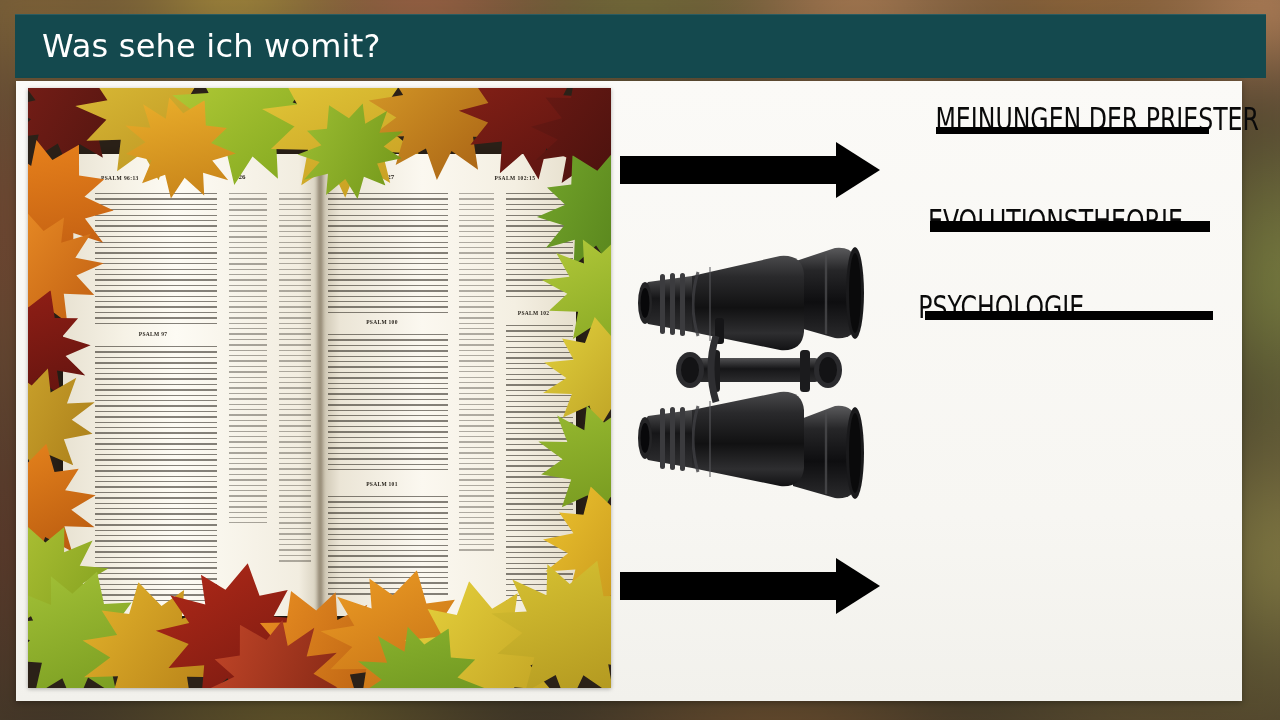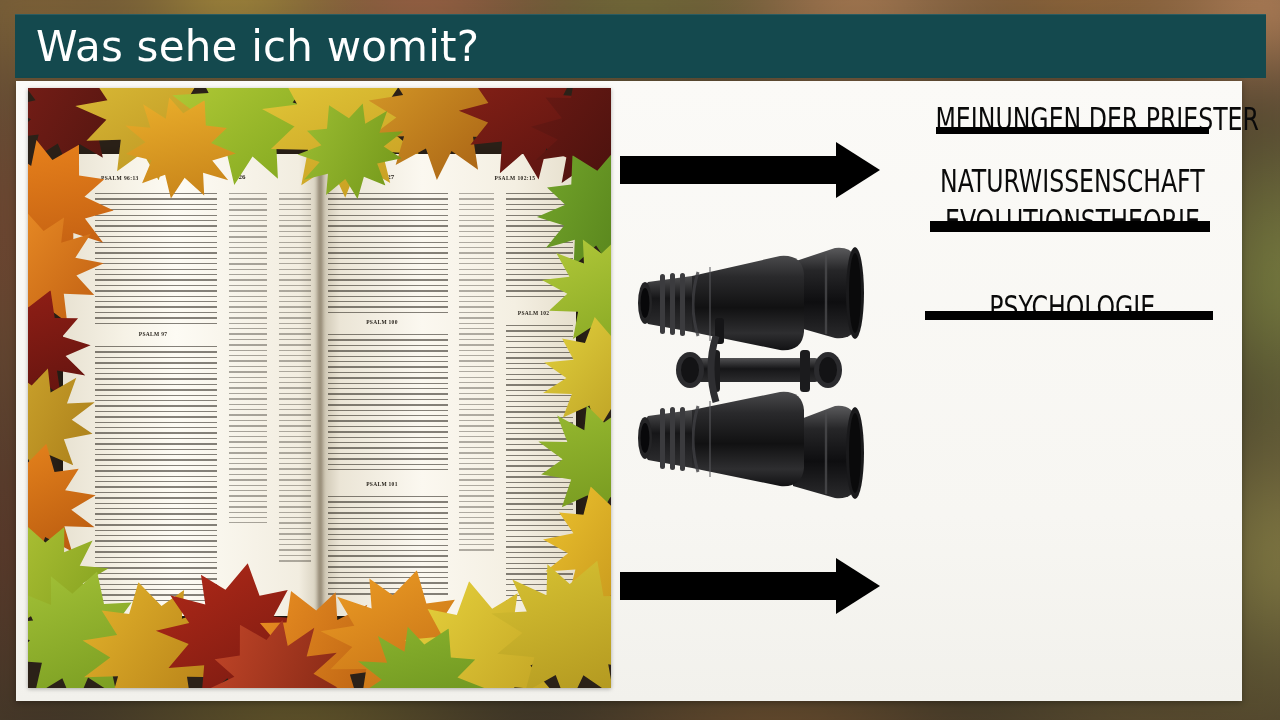--- a/index.html
+++ b/index.html
@@ -37,22 +37,22 @@
     background:linear-gradient(180deg, rgba(40,30,20,.10) 0%, rgba(30,24,16,.18) 60%, rgba(25,20,14,.30) 100%);
   }
 
   
   .titlebar{
     position:absolute;left:15px;top:14px;width:1251px;height:64px;
     background:#14494e;
     box-shadow:0 1px 0 rgba(255,255,255,.10) inset;
   }
   .titlebar .title{
-    position:absolute;left:21px;top:50%;transform:translateY(-50%);
-    color:#ffffff;font-size:42px;font-weight:400;letter-spacing:.2px;
+    position:absolute;left:27px;top:50%;transform:translateY(-50%);
+    color:#ffffff;font-size:32px;font-weight:400;letter-spacing:.2px;
     font-family:"DejaVu Sans", sans-serif;
     white-space:nowrap;
   }
 
   
   .panel{
     position:absolute;left:16px;top:81px;width:1226px;height:620px;
     background:linear-gradient(180deg,#fbfaf7 0%,#f7f6f2 70%,#f2f1ec 100%);
     box-shadow:0 2px 6px rgba(0,0,0,.28);
   }
@@ -118,21 +118,21 @@
   }
 
   
   .binos{position:absolute;left:630px;top:240px;width:270px;height:275px;}
 
   
   .list{
     position:absolute;left:900px;top:90px;width:345px;height:400px;
   }
   .item{
-    position:absolute;width:100%;text-align:center;
+    position:absolute;width:100%;
   }
   .item .txt{
     display:inline-block;position:relative;
     font-family:"DejaVu Sans Condensed","DejaVu Sans", sans-serif;
     font-weight:400;color:#0a0a0a;white-space:nowrap;
     transform:scaleX(.82);transform-origin:center;
   }
   .strike{
     position:absolute;background:#000;
   }
@@ -363,23 +363,20 @@
     </svg>
   </div>
 
   <div class="list">
 
     <div class="item" style="top:10px;">
       <span class="txt" style="font-size:32px;">MEINUNGEN DER PRIESTER</span>
       <span class="strike" style="left:36px;top:27px;width:273px;height:7px;"></span>
     </div>
 
-    <div class="item" style="top:72px;">
-      <span class="txt" style="font-size:32px;">NATURWISSENSCHAFT</span>
-    </div>
 
     <div class="item" style="top:112px;">
       <span class="txt" style="font-size:32px;">EVOLUTIONSTHEORIE</span>
       <span class="strike" style="left:30px;top:19px;width:280px;height:11px;"></span>
     </div>
 
     <div class="item" style="top:198px;">
       <span class="txt" style="font-size:32px;">PSYCHOLOGIE</span>
       <span class="strike" style="left:25px;top:23px;width:288px;height:9px;"></span>
     </div>

